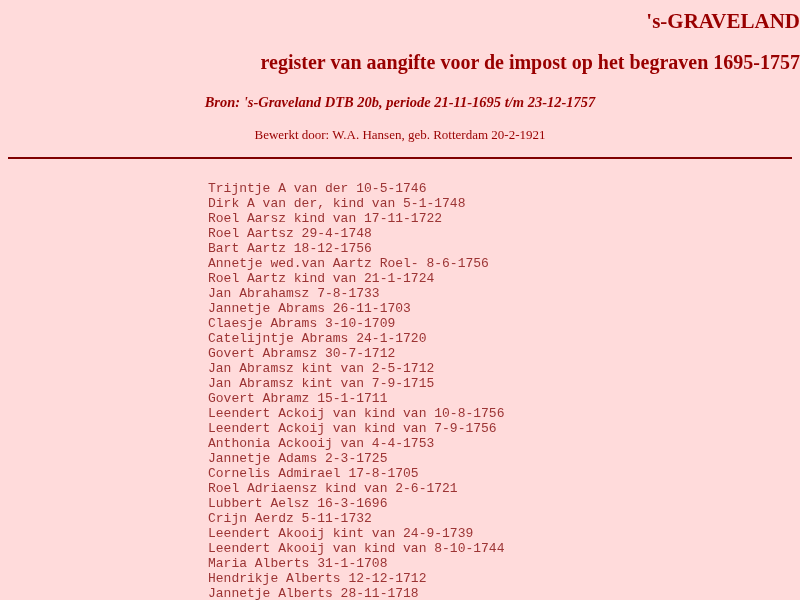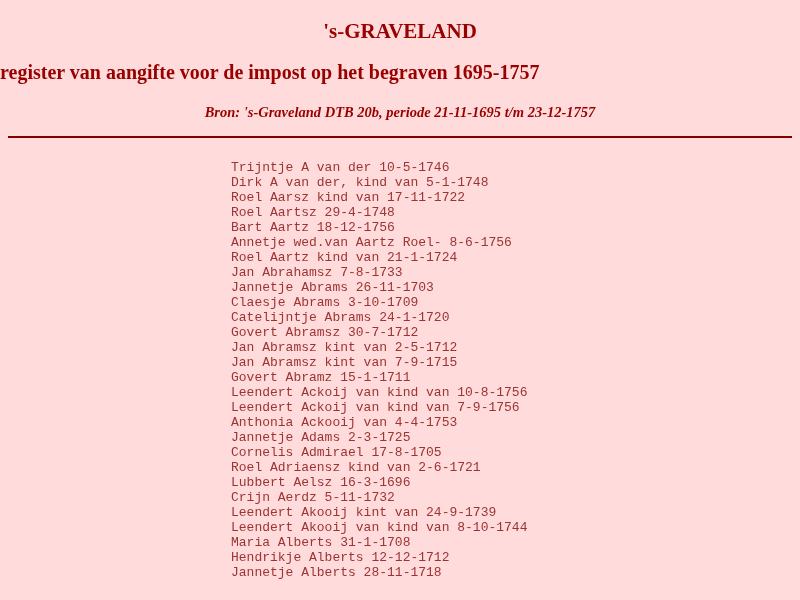--- a/index.html
+++ b/index.html
@@ -8,28 +8,28 @@
   }
   body {
     width: 800px;
     height: 600px;
     overflow: hidden;
     background: #ffdbdb;
     color: #990000;
     font-family: "Liberation Serif", serif;
   }
   .page-title {
-    text-align: center;
+    text-align: right;
     font-size: 21px;
     line-height: 24px;
     font-weight: bold;
-    margin: 19px 0 0 0;
+    margin: 9px 0 0 0;
   }
   .page-subtitle {
-    text-align: left;
+    text-align: right;
     font-size: 20px;
     line-height: 24px;
     font-weight: bold;
     margin: 17px 0 0 0;
   }
   .source-line {
     text-align: center;
     font-size: 14.5px;
     line-height: 17px;
     font-weight: bold;
@@ -48,26 +48,27 @@
     margin: 15px 8px 0 8px;
   }
   .records {
     margin: 22px 0 0 208px;
     font-family: "Liberation Mono", "DejaVu Sans Mono", monospace;
     font-size: 13px;
     line-height: 15px;
     color: #9c3434;
     white-space: pre;
   }
-  .record { height: 15px; margin-left: 23px; }
+  .record { height: 15px; }
 </style>
 </head>
 <body>
 
 <header>
   <div class="page-title">'s-GRAVELAND</div>
   <div class="page-subtitle">register van aangifte voor de impost op het begraven 1695-1757</div>
   <div class="source-line">Bron: 's-Graveland DTB 20b, periode 21-11-1695 t/m 23-12-1757</div>
+  <div class="editor-line">Bewerkt door: W.A. Hansen, geb. Rotterdam 20-2-1921</div>
 </header>
 
 <hr class="divider">
 
 <div class="records"><div class="record">Trijntje A van der 10-5-1746</div><div class="record">Dirk A van der, kind van 5-1-1748</div><div class="record">Roel Aarsz kind van 17-11-1722</div><div class="record">Roel Aartsz 29-4-1748</div><div class="record">Bart Aartz 18-12-1756</div><div class="record">Annetje wed.van Aartz Roel- 8-6-1756</div><div class="record">Roel Aartz kind van 21-1-1724</div><div class="record">Jan Abrahamsz 7-8-1733</div><div class="record">Jannetje Abrams 26-11-1703</div><div class="record">Claesje Abrams 3-10-1709</div><div class="record">Catelijntje Abrams 24-1-1720</div><div class="record">Govert Abramsz 30-7-1712</div><div class="record">Jan Abramsz kint van 2-5-1712</div><div class="record">Jan Abramsz kint van 7-9-1715</div><div class="record">Govert Abramz 15-1-1711</div><div class="record">Leendert Ackoij van kind van 10-8-1756</div><div class="record">Leendert Ackoij van kind van 7-9-1756</div><div class="record">Anthonia Ackooij van 4-4-1753</div><div class="record">Jannetje Adams 2-3-1725</div><div class="record">Cornelis Admirael 17-8-1705</div><div class="record">Roel Adriaensz kind van 2-6-1721</div><div class="record">Lubbert Aelsz 16-3-1696</div><div class="record">Crijn Aerdz 5-11-1732</div><div class="record">Leendert Akooij kint van 24-9-1739</div><div class="record">Leendert Akooij van kind van 8-10-1744</div><div class="record">Maria Alberts 31-1-1708</div><div class="record">Hendrikje Alberts 12-12-1712</div><div class="record">Jannetje Alberts 28-11-1718</div></div>
 
 </body></html>

